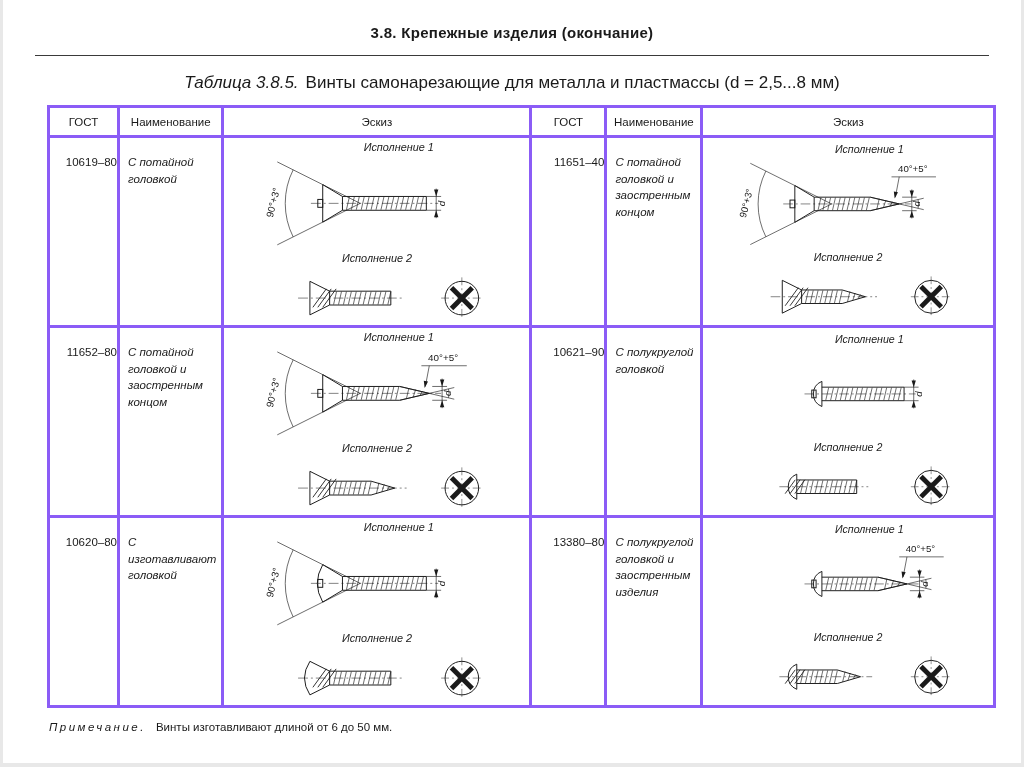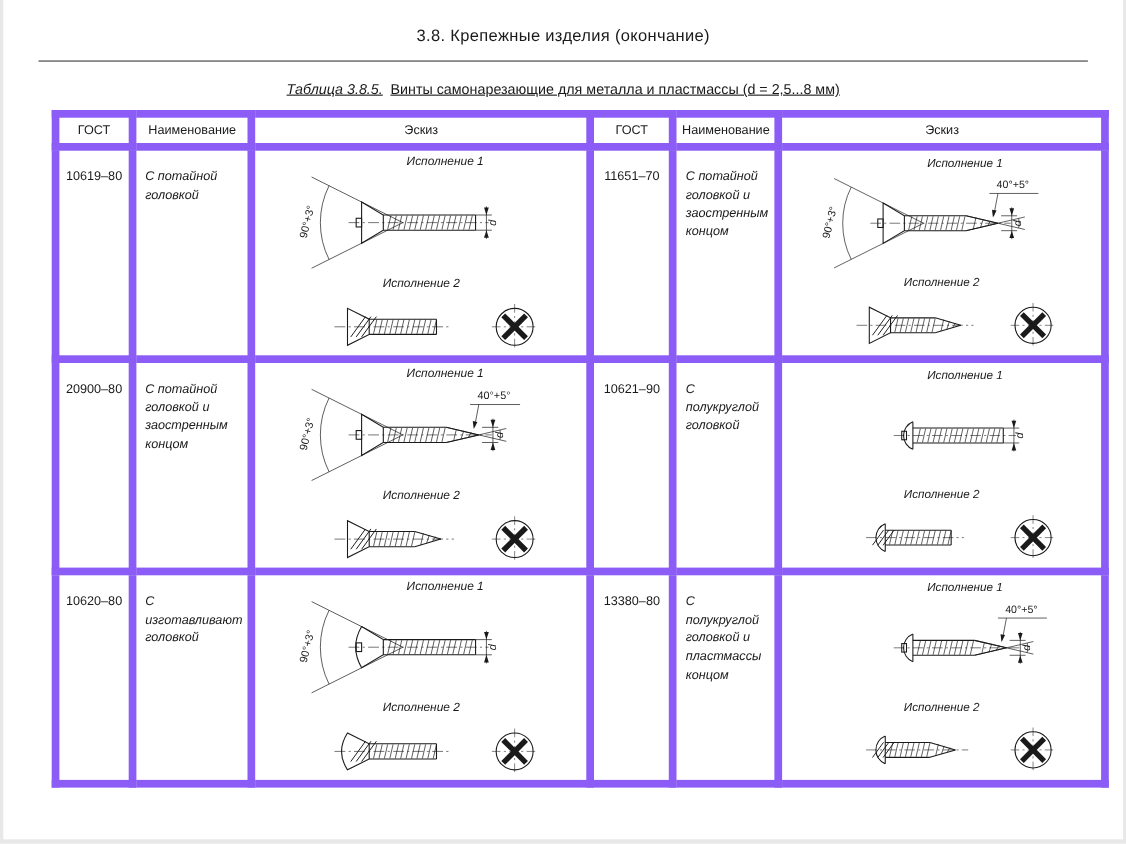--- a/index.html
+++ b/index.html
@@ -1,26 +1,26 @@
 <!DOCTYPE html>
 <html><head>
 <meta charset="utf-8">
 <style>
   * { margin:0; padding:0; box-sizing:border-box; }
   html,body { width:1024px; height:767px; }
   body { background:#e8e8e8; font-family:"Liberation Sans", sans-serif; color:#1a1a1a; }
   .page { position:absolute; left:3px; top:0; width:1018px; height:763px; background:#ffffff; overflow:hidden; }
-  .title { text-align:center; padding-top:24px; font-size:15px; letter-spacing:.3px; font-weight:normal; }
+  .title { text-align:center; padding-top:24px; font-size:15px; letter-spacing:.3px; font-weight:bold; }
   .rule { border:none; border-top:1px solid #3a3a3a; margin:14px 32px 0 32px; }
-  .caption { text-align:center; font-size:13px; margin-top:17px;text-decoration:underline; }
+  .caption { text-align:center; font-size:17px; margin-top:17px; }
   .caption .lbl { font-style:italic; margin-right:7px; }
   table.main { border-collapse:collapse; margin:12px 0 0 44px; table-layout:fixed; }
-  table.main th, table.main td { border:7px solid #8b5cf6; font-size:11.5px; font-weight:normal; }
+  table.main th, table.main td { border:3px solid #8b5cf6; font-size:11.5px; font-weight:normal; }
   table.main th { height:30px; text-align:center; vertical-align:middle; }
-  td.gost { height:190px; text-align:center; vertical-align:top; padding-top:18px; }
+  td.gost { height:190px; text-align:right; vertical-align:top; padding-top:18px; }
   td.name { vertical-align:top; padding:16px 5px 0 8px; line-height:1.45;font-style:italic; }
   td.sketch { vertical-align:top; text-align:center; padding:0; }
   td.sketch svg { display:block; margin:0 auto; }
   .note { margin:13px 0 0 46px; font-size:11.5px; }
   .note .lbl { font-style:italic; letter-spacing:2.5px; margin-right:10px; }
 </style>
 </head>
 <body>
 
 <div class="page">
@@ -109,21 +109,21 @@
               <line x1="161" y1="168.5" x2="164" y2="155.5" stroke="#1a1a1a" stroke-width="0.65"></line>
               <line x1="164" y1="155" x2="164" y2="169" stroke="#1a1a1a" stroke-width="1"></line>
               <line x1="70" y1="162" x2="176" y2="162" stroke="#1a1a1a" stroke-width="0.55" stroke-dasharray="10 3 2 3"></line>
               <circle cx="236" cy="162" r="17" fill="none" stroke="#1a1a1a" stroke-width="1"></circle>
               <line x1="215" y1="162" x2="257" y2="162" stroke="#1a1a1a" stroke-width="0.5" stroke-dasharray="8 3 2 3"></line>
               <line x1="236" y1="141" x2="236" y2="183" stroke="#1a1a1a" stroke-width="0.5" stroke-dasharray="8 3 2 3"></line>
               <line x1="225.5" y1="151.5" x2="246.5" y2="172.5" stroke="#1a1a1a" stroke-width="5"></line>
               <line x1="225.5" y1="172.5" x2="246.5" y2="151.5" stroke="#1a1a1a" stroke-width="5"></line>
             </svg>
           </td>
-        <td class="gost">11651–70</td>
+        <td class="gost">11651–40</td>
         <td class="name">С потайной головкой и заостренным концом</td>
         <td class="sketch">
             <svg width="290" height="186" viewBox="0 0 300 188">
               <text x="172" y="13" fill="#1a1a1a" font-size="11" text-anchor="middle" font-style="italic" font-family="&quot;Liberation Sans&quot;,sans-serif">Исполнение 1</text>
               <path d="M 95 47 L 95 85 L 115 73 L 115 59 Z" stroke="#1a1a1a" stroke-width="1" fill="none"></path>
               <rect x="90" y="62" width="5" height="8" stroke="#1a1a1a" stroke-width="1" fill="none"></rect>
               <line x1="115" y1="59" x2="173" y2="59" stroke="#1a1a1a" stroke-width="1"></line>
               <line x1="115" y1="73" x2="173" y2="73" stroke="#1a1a1a" stroke-width="1"></line>
               <line x1="119" y1="72.5" x2="122" y2="59.5" stroke="#1a1a1a" stroke-width="0.65"></line>
               <line x1="124" y1="72.5" x2="127" y2="59.5" stroke="#1a1a1a" stroke-width="0.65"></line>
@@ -182,21 +182,21 @@
               <line x1="70" y1="162" x2="180" y2="162" stroke="#1a1a1a" stroke-width="0.55" stroke-dasharray="10 3 2 3"></line>
               <circle cx="236" cy="162" r="17" fill="none" stroke="#1a1a1a" stroke-width="1"></circle>
               <line x1="215" y1="162" x2="257" y2="162" stroke="#1a1a1a" stroke-width="0.5" stroke-dasharray="8 3 2 3"></line>
               <line x1="236" y1="141" x2="236" y2="183" stroke="#1a1a1a" stroke-width="0.5" stroke-dasharray="8 3 2 3"></line>
               <line x1="225.5" y1="151.5" x2="246.5" y2="172.5" stroke="#1a1a1a" stroke-width="5"></line>
               <line x1="225.5" y1="172.5" x2="246.5" y2="151.5" stroke="#1a1a1a" stroke-width="5"></line>
             </svg>
           </td>
       </tr>
       <tr>
-        <td class="gost">20900–80</td>
+        <td class="gost">11652–80</td>
         <td class="name">С потайной головкой и заостренным концом</td>
         <td class="sketch">
             <svg width="296" height="186" viewBox="0 0 300 188">
               <text x="172" y="13" fill="#1a1a1a" font-size="11" text-anchor="middle" font-style="italic" font-family="&quot;Liberation Sans&quot;,sans-serif">Исполнение 1</text>
               <path d="M 95 47 L 95 85 L 115 73 L 115 59 Z" stroke="#1a1a1a" stroke-width="1" fill="none"></path>
               <rect x="90" y="62" width="5" height="8" stroke="#1a1a1a" stroke-width="1" fill="none"></rect>
               <line x1="115" y1="59" x2="173" y2="59" stroke="#1a1a1a" stroke-width="1"></line>
               <line x1="115" y1="73" x2="173" y2="73" stroke="#1a1a1a" stroke-width="1"></line>
               <line x1="119" y1="72.5" x2="122" y2="59.5" stroke="#1a1a1a" stroke-width="0.65"></line>
               <line x1="124" y1="72.5" x2="127" y2="59.5" stroke="#1a1a1a" stroke-width="0.65"></line>
@@ -384,21 +384,21 @@
               <line x1="164" y1="155" x2="164" y2="169" stroke="#1a1a1a" stroke-width="1"></line>
               <line x1="70" y1="162" x2="176" y2="162" stroke="#1a1a1a" stroke-width="0.55" stroke-dasharray="10 3 2 3"></line>
               <circle cx="236" cy="162" r="17" fill="none" stroke="#1a1a1a" stroke-width="1"></circle>
               <line x1="215" y1="162" x2="257" y2="162" stroke="#1a1a1a" stroke-width="0.5" stroke-dasharray="8 3 2 3"></line>
               <line x1="236" y1="141" x2="236" y2="183" stroke="#1a1a1a" stroke-width="0.5" stroke-dasharray="8 3 2 3"></line>
               <line x1="225.5" y1="151.5" x2="246.5" y2="172.5" stroke="#1a1a1a" stroke-width="5"></line>
               <line x1="225.5" y1="172.5" x2="246.5" y2="151.5" stroke="#1a1a1a" stroke-width="5"></line>
             </svg>
           </td>
         <td class="gost">13380–80</td>
-        <td class="name">С полукруглой головкой и пластмассы концом</td>
+        <td class="name">С полукруглой головкой и заостренным изделия</td>
         <td class="sketch">
             <svg width="290" height="186" viewBox="0 0 300 188">
               <text x="172" y="13" fill="#1a1a1a" font-size="11" text-anchor="middle" font-style="italic" font-family="&quot;Liberation Sans&quot;,sans-serif">Исполнение 1</text>
               <path d="M 123 53 A 14 14 0 0 0 123 79" stroke="#1a1a1a" stroke-width="1" fill="none"></path>
               <line x1="123" y1="53" x2="123" y2="79" stroke="#1a1a1a" stroke-width="1"></line>
               <rect x="112.5" y="62" width="4.5" height="8" stroke="#1a1a1a" stroke-width="1" fill="none"></rect>
               <line x1="123" y1="59" x2="181" y2="59" stroke="#1a1a1a" stroke-width="1"></line>
               <line x1="123" y1="73" x2="181" y2="73" stroke="#1a1a1a" stroke-width="1"></line>
               <line x1="127" y1="72.5" x2="130" y2="59.5" stroke="#1a1a1a" stroke-width="0.65"></line>
               <line x1="132" y1="72.5" x2="135" y2="59.5" stroke="#1a1a1a" stroke-width="0.65"></line>
@@ -456,13 +456,16 @@
               <line x1="215" y1="162" x2="257" y2="162" stroke="#1a1a1a" stroke-width="0.5" stroke-dasharray="8 3 2 3"></line>
               <line x1="236" y1="141" x2="236" y2="183" stroke="#1a1a1a" stroke-width="0.5" stroke-dasharray="8 3 2 3"></line>
               <line x1="225.5" y1="151.5" x2="246.5" y2="172.5" stroke="#1a1a1a" stroke-width="5"></line>
               <line x1="225.5" y1="172.5" x2="246.5" y2="151.5" stroke="#1a1a1a" stroke-width="5"></line>
             </svg>
           </td>
       </tr>
     </tbody>
   </table>
 
+  <div class="note">
+    <span class="lbl">Примечание.</span><span>Винты изготавливают длиной от 6 до 50 мм.</span>
+  </div>
 </div>
 
 </body></html>

